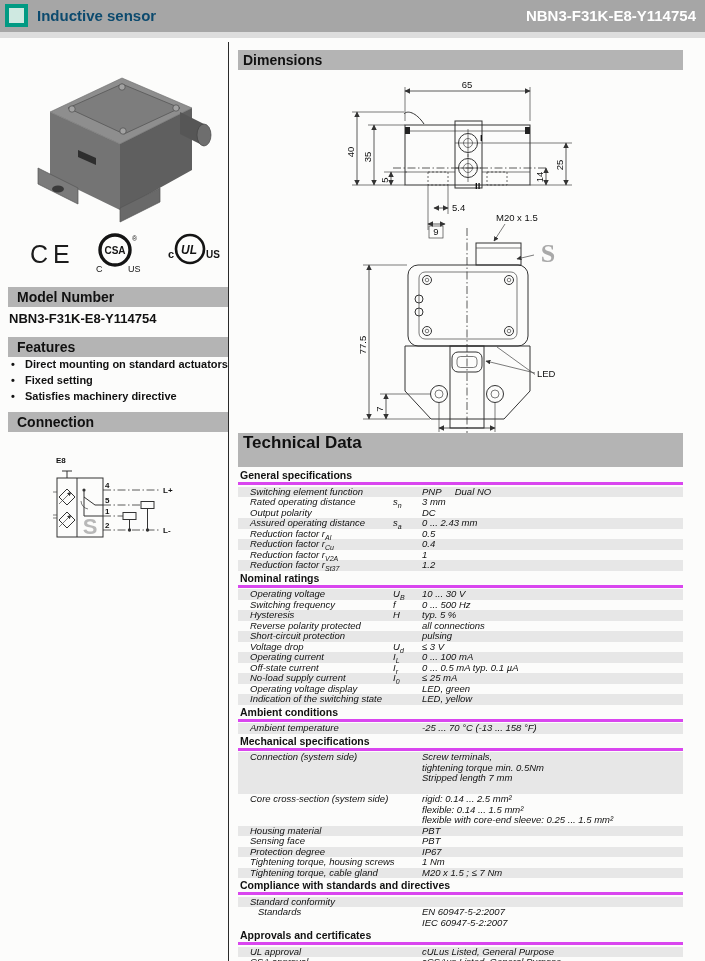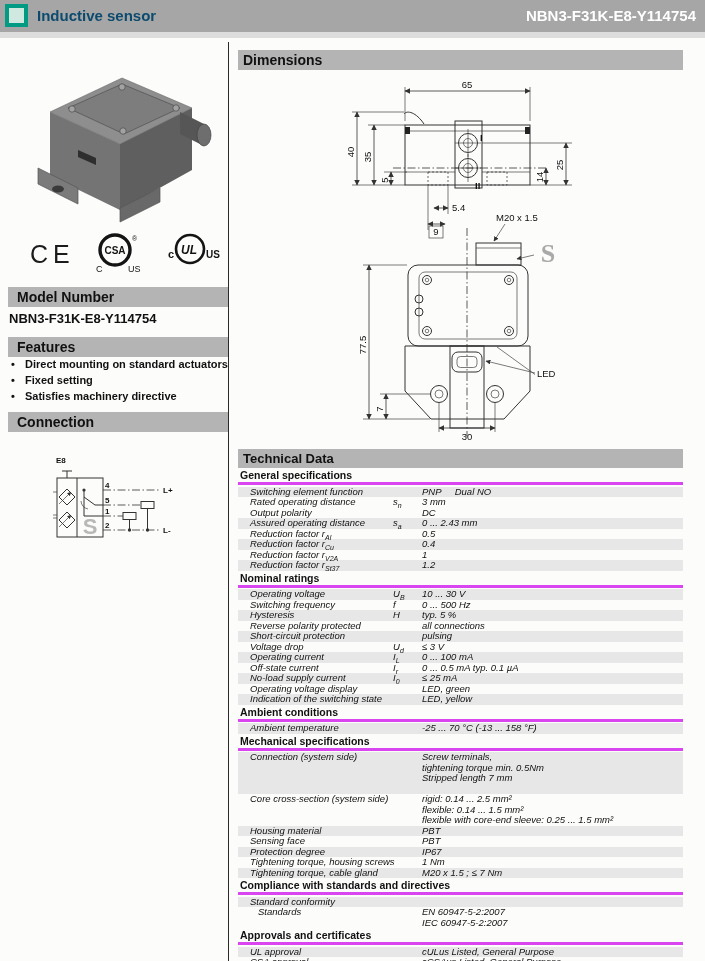--- a/index.html
+++ b/index.html
@@ -291,21 +291,21 @@
     <line x1="386" y1="394" x2="386" y2="419" class="dim" marker-start="url(#da)" marker-end="url(#da)"></line>
     <text x="383" y="409" text-anchor="middle" class="dtxt" transform="rotate(-90 383 409)">7</text>
 
     <line x1="439" y1="403" x2="439" y2="432" class="thin"></line>
     <line x1="495" y1="403" x2="495" y2="432" class="thin"></line>
     <line x1="439" y1="428" x2="495" y2="428" class="dim" marker-start="url(#da)" marker-end="url(#da)"></line>
     <text x="467" y="440" text-anchor="middle" class="dtxt">30</text>
   </g>
 </svg>
 
-<div class="rbar" style="top:449px;height:19px;line-height:19px;font-size:13px;">Technical Data</div>
+<div class="rbar" style="top:433px;height:34px;line-height:19px;font-size:17px;">Technical Data</div>
 
 <div class="ttable">
     <div class="t-title">General specifications</div>
     <div class="t-row shaded">
       <div class="t-label">Switching element function</div>
       <div class="t-sym"></div>
       <div class="t-val">
         <div>PNP&nbsp;&nbsp;&nbsp;&nbsp;&nbsp;Dual NO</div>
       </div>
     </div>

